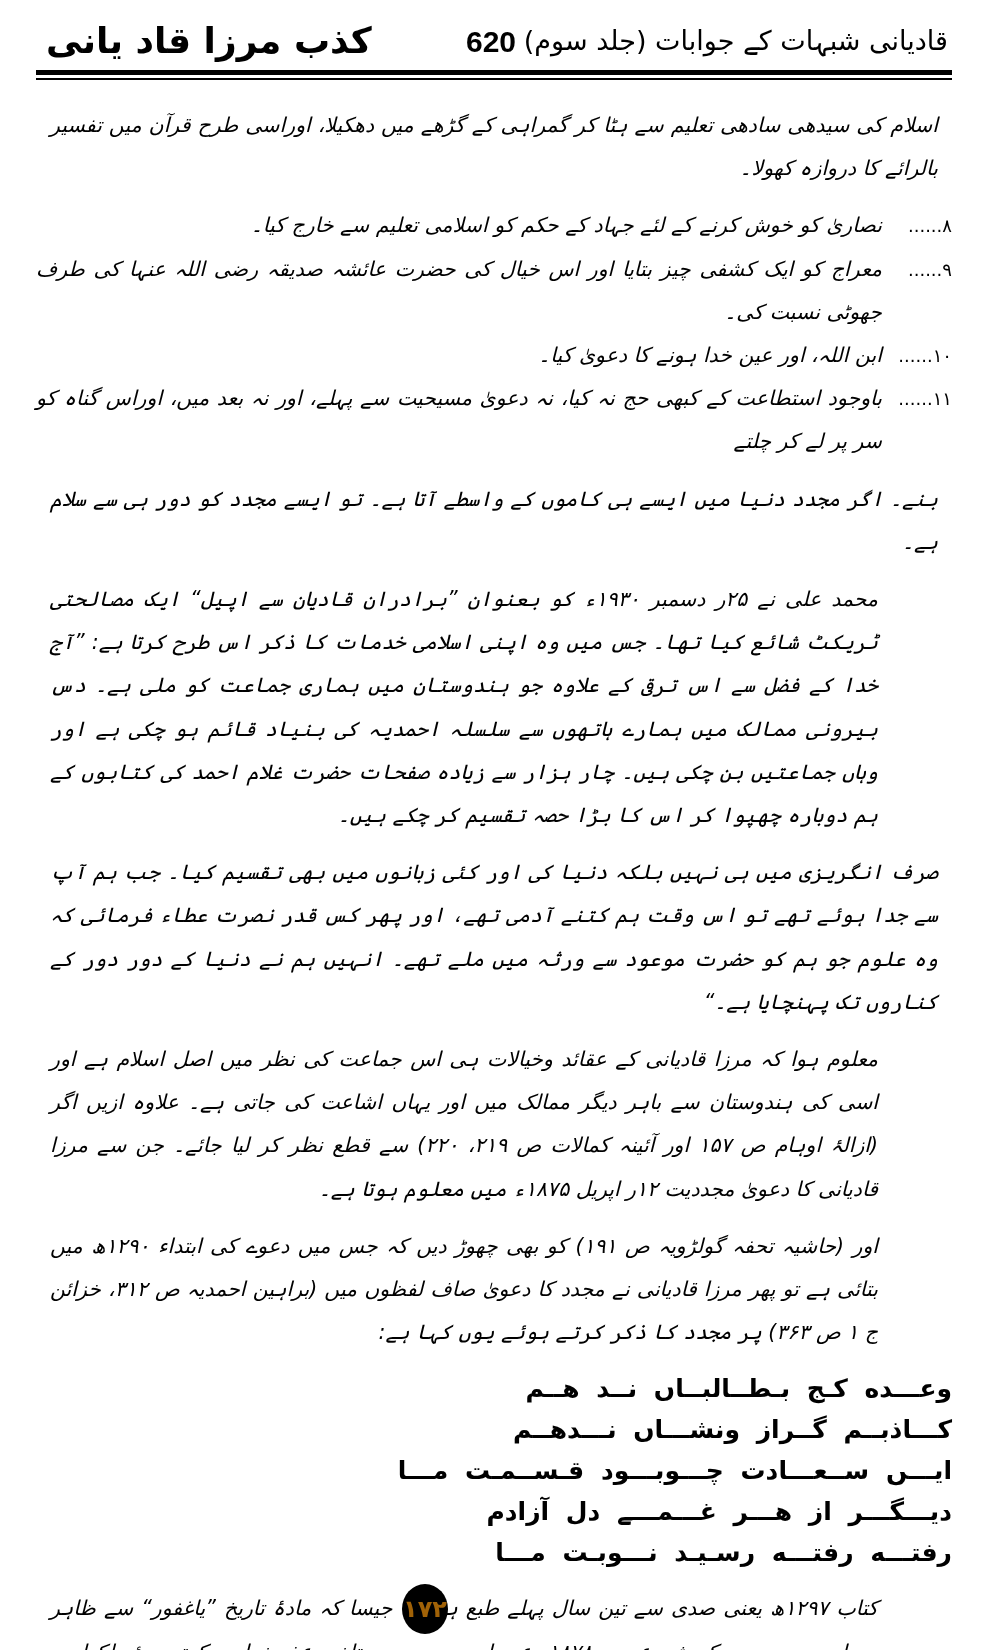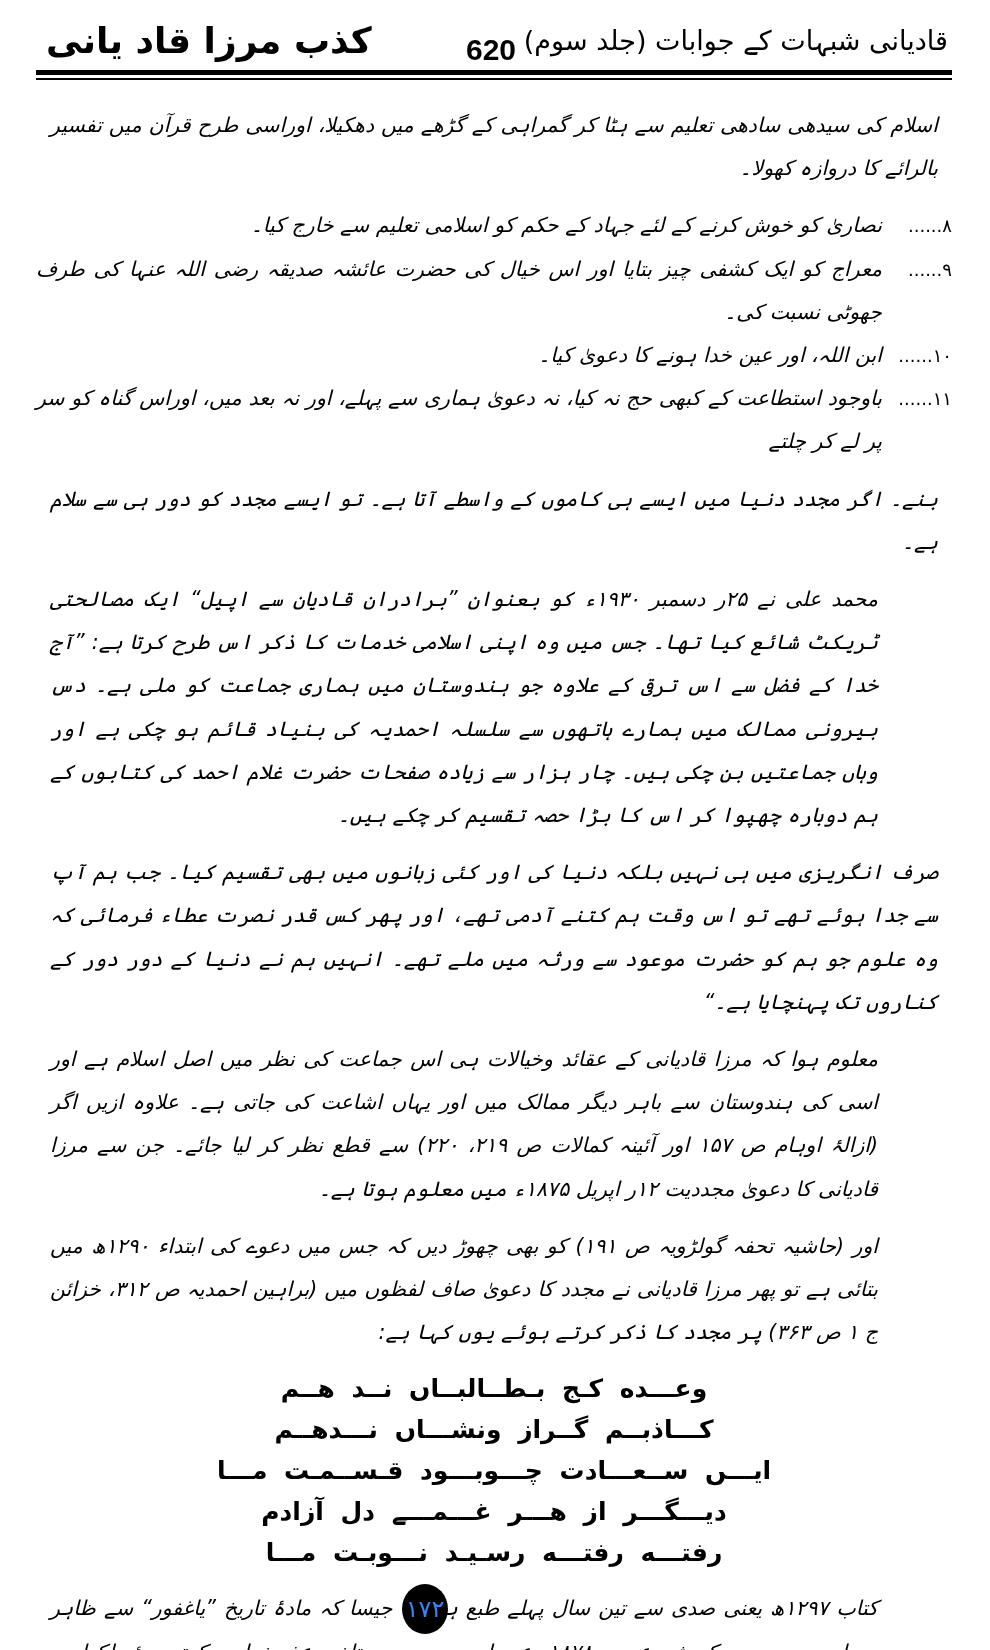--- a/index.html
+++ b/index.html
@@ -42,21 +42,20 @@
       white-space: nowrap;
     }
     .header-page-number {
       position: absolute;
       left: 430px;
       top: 6px;
       font-family: "Liberation Sans", sans-serif;
       font-size: 30px;
       font-weight: bold;
       line-height: 44px;
-      margin-top: 8px;
     }
     .header-title-right {
       position: absolute;
       right: 4px;
       top: 4px;
       font-size: 27px;
       direction: rtl;
       line-height: 46px;
       white-space: nowrap;
     }
@@ -111,21 +110,21 @@
       flex: 1 1 auto;
       text-align: justify;
       text-align-last: right;
     }
     .indent { padding-right: 60px; }
     
     .poem {
       direction: rtl;
       margin: 2px 0 0 0;
       padding: 0;
-      text-align: center;
+      text-align: right;
     }
     .poem-line {
       display: block;
       font-size: 25px;
       font-weight: bold;
       font-style: normal;
       line-height: 41px;
       letter-spacing: 4px;
       word-spacing: 8px;
     }
@@ -159,24 +158,24 @@
       line-height: 32px;
     }
     .footer-badge {
       position: absolute;
       left: 366px;
       top: 1584px;
       width: 46px;
       height: 50px;
       border-radius: 50%;
       background: #000;
-      color: #3b82f6;
+      color: #a16207;
       text-align: center;
       font-size: 24px;
-      font-weight: normal;
+      font-weight: bold;
       line-height: 50px;
       direction: rtl;
     }
   </style>
 </head>
 <body>
 
 <div class="page">
 
   <div class="header">
@@ -197,21 +196,21 @@
     <div class="list-item">
       <span class="list-num">۹......</span>
       <span class="list-text">معراج کو ایک کشفی چیز بتایا اور اس خیال کی حضرت عائشہ صدیقہ رضی اللہ عنہا کی طرف جھوٹی نسبت کی۔</span>
     </div>
     <div class="list-item">
       <span class="list-num">۱۰......</span>
       <span class="list-text">ابن اللہ، اور عین خدا ہونے کا دعویٰ کیا۔</span>
     </div>
     <div class="list-item">
       <span class="list-num">۱۱......</span>
-      <span class="list-text">باوجود استطاعت کے کبھی حج نہ کیا، نہ دعویٰ ہماری سے پہلے، اور نہ بعد میں، اوراس گناہ کو سر پر لے کر چلتے</span>
+      <span class="list-text">باوجود استطاعت کے کبھی حج نہ کیا، نہ دعویٰ مسیحیت سے پہلے، اور نہ بعد میں، اوراس گناہ کو سر پر لے کر چلتے</span>
     </div>
 
     <p class="para">بنے۔ اگر مجدد دنیا میں ایسے ہی کاموں کے واسطے آتا ہے۔ تو ایسے مجدد کو دور ہی سے سلام ہے۔</p>
     <p class="para indent">محمد علی نے ۲۵ر دسمبر ۱۹۳۰ء کو بعنوان ”برادران قادیان سے اپیل“ ایک مصالحتی ٹریکٹ شائع کیا تھا۔ جس میں وہ اپنی اسلامی خدمات کا ذکر اس طرح کرتا ہے: ”آج خدا کے فضل سے اس ترقی کے علاوہ جو ہندوستان میں ہماری جماعت کو ملی ہے۔ دس بیرونی ممالک میں ہمارے ہاتھوں سے سلسلہ احمدیہ کی بنیاد قائم ہو چکی ہے اور وہاں جماعتیں بن چکی ہیں۔ چار ہزار سے زیادہ صفحات حضرت غلام احمد کی کتابوں کے ہم دوبارہ چھپوا کر اس کا بڑا حصہ تقسیم کر چکے ہیں۔</p>
     <p class="para">صرف انگریزی میں ہی نہیں بلکہ دنیا کی اور کئی زبانوں میں بھی تقسیم کیا۔ جب ہم آپ سے جدا ہوئے تھے تو اس وقت ہم کتنے آدمی تھے، اور پھر کس قدر نصرت عطاء فرمائی کہ وہ علوم جو ہم کو حضرت موعود سے ورثہ میں ملے تھے۔ انہیں ہم نے دنیا کے دور دور کے کناروں تک پہنچایا ہے۔“</p>
     <p class="para indent">معلوم ہوا کہ مرزا قادیانی کے عقائد وخیالات ہی اس جماعت کی نظر میں اصل اسلام ہے اور اسی کی ہندوستان سے باہر دیگر ممالک میں اور یہاں اشاعت کی جاتی ہے۔ علاوہ ازیں اگر (ازالۂ اوہام ص ۱۵۷ اور آئینہ کمالات ص ۲۱۹، ۲۲۰) سے قطع نظر کر لیا جائے۔ جن سے مرزا قادیانی کا دعویٰ مجددیت ۱۲ر اپریل ۱۸۷۵ء میں معلوم ہوتا ہے۔</p>
     <p class="para indent">اور (حاشیہ تحفہ گولڑویہ ص ۱۹۱) کو بھی چھوڑ دیں کہ جس میں دعوے کی ابتداء ۱۲۹۰ھ میں بتائی ہے تو پھر مرزا قادیانی نے مجدد کا دعویٰ صاف لفظوں میں (براہین احمدیہ ص ۳۱۲، خزائن ج ۱ ص ۳۶۳) پر مجدد کا ذکر کرتے ہوئے یوں کہا ہے:</p>
 
     <div class="poem">
       <span class="poem-line">وعـــده كـج بـطــالبــاں نــد هــم</span>

